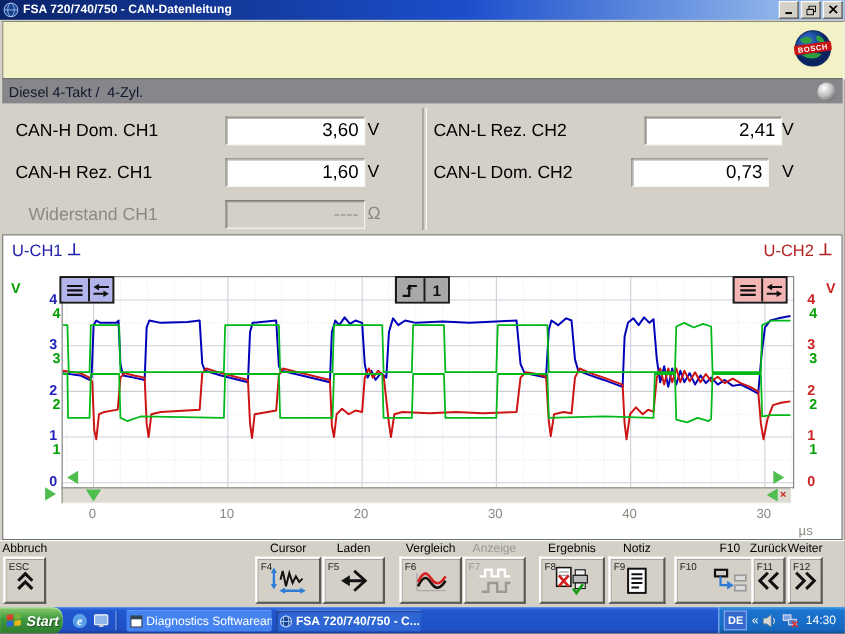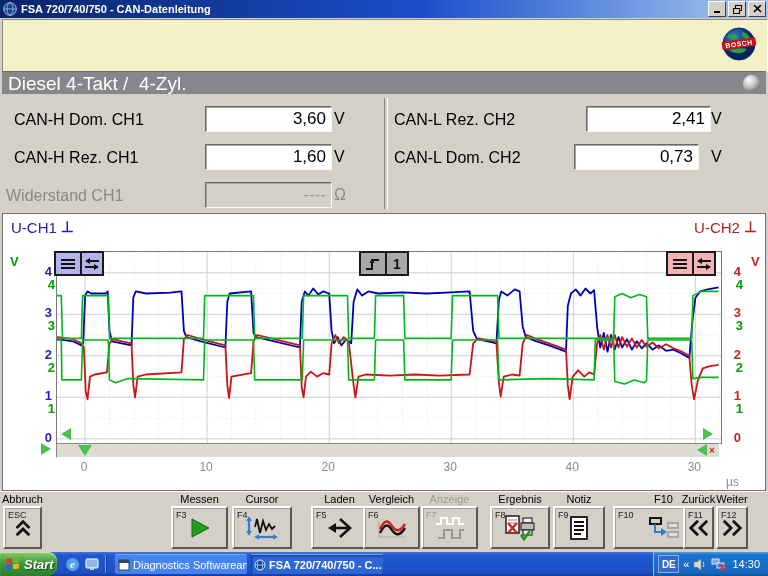--- a/index.html
+++ b/index.html
@@ -12,21 +12,21 @@
   .titlebar .ttext{color:#fff;font-size:11px;font-weight:bold;flex:1;white-space:nowrap;}
   .winbtn{width:16px;height:14px;margin-right:2px;background:#D4D0C8;
     border:1px solid;border-color:#fff #404040 #404040 #fff;display:flex;align-items:center;justify-content:center;}
   
   .header{position:absolute;left:2px;top:19px;width:764px;height:51px;background:#F3F1C6;
     border:1px solid;border-color:#8a8a84 #fff #fff #8a8a84;}
   .boschlogo{position:absolute;right:10px;top:6px;width:36px;height:36px;}
   
   .graybar{position:absolute;left:2px;top:71px;width:764px;height:23px;background:#87878B;
     display:flex;align-items:center;border-top:1px solid #6e6e72;}
-  .graybar .gtext{color:#ffffff;font-size:19px;padding-left:6px;white-space:pre;}
+  .graybar .gtext{color:#0f172a;font-size:13px;padding-left:6px;white-space:pre;}
   .sphere{position:absolute;right:6px;top:3px;width:17px;height:17px;border-radius:50%;
     background:radial-gradient(circle at 35% 30%,#ffffff,#bdbdbd 45%,#6e6e6e 80%,#4a4a4a);}
   
   .measure{position:absolute;left:2px;top:94px;width:764px;height:119px;background:#D4D0C8;}
   .mdivider{position:absolute;left:382px;top:4px;width:2px;height:111px;
     border-left:1px solid #8a8a84;border-right:1px solid #fff;}
   .mrow{position:absolute;height:28px;display:flex;align-items:center;}
   .mlabel{font-size:16px;color:#000;}
   .mlabel.dis{color:#8a8a84;}
   .mbox{position:absolute;height:24px;background:#fff;border:1px solid;
@@ -163,21 +163,21 @@
     </div>
     <div class="mbox" style="left:203px;top:12px;width:120px;">3,60</div>
     <span class="munit" style="left:332px;top:12px;">V</span>
 
     <div class="mrow" style="left:12px;top:50px;">
       <span class="mlabel">CAN-H Rez. CH1</span>
     </div>
     <div class="mbox" style="left:203px;top:50px;width:120px;">1,60</div>
     <span class="munit" style="left:332px;top:50px;">V</span>
 
-    <div class="mrow" style="left:4px;top:88px;">
+    <div class="mrow" style="left:24px;top:88px;">
       <span class="mlabel dis">Widerstand CH1</span>
     </div>
     <div class="mbox dis" style="left:203px;top:88px;width:120px;">----</div>
     <span class="munit dis" style="left:332px;top:88px;">Ω</span>
 
     <div class="mrow" style="left:392px;top:12px;">
       <span class="mlabel">CAN-L Rez. CH2</span>
     </div>
     <div class="mbox" style="left:584px;top:12px;width:118px;">2,41</div>
     <span class="munit" style="left:709px;top:12px;">V</span>
@@ -330,47 +330,38 @@
       <button class="tb-btn">
         <span class="fkey">ESC</span>
         <svg class="tb-ico" width="22" height="22" viewBox="0 0 24 24">
           <path d="M5 12 L12 5 L19 12 M5 20 L12 13 L19 20" fill="none" stroke="#111" stroke-width="3"></path>
           </svg>
       </button>
     </div>
 
 
 
-    <div class="tb-group" style="left:171px;width:57px;">
-      <div class="tb-label">Messen</div>
-      <button class="tb-btn">
-        <span class="fkey">F3</span>
-        <svg class="tb-ico" width="24" height="24" viewBox="0 0 24 24">
-          <polygon points="4,3 21,12 4,21" fill="#1E9E1E" stroke="#0A6A0A"></polygon>
-          </svg>
-      </button>
-    </div>
 
     <div class="tb-group" style="left:232px;width:60px;">
       <div class="tb-label">Cursor</div>
       <button class="tb-btn">
         <span class="fkey">F4</span>
         <svg class="tb-ico" width="34" height="26" viewBox="0 0 34 26">
           <path d="M4 5 V17" stroke="#2E7CD6" stroke-width="2.2"></path>
           <polygon points="4,1 1.2,6 6.8,6" fill="#2E7CD6"></polygon>
             <polygon points="4,21 1.2,16 6.8,16" fill="#2E7CD6"></polygon>
           <path d="M10 12 l2 -8 l3 14 l3 -12 l3 9 l3 -6 l3 5 l3 -3" fill="none" stroke="#111" stroke-width="1.8"></path>
           <path d="M13 22 H29" stroke="#2E7CD6" stroke-width="2.2"></path>
           <polygon points="9,22 14,19.2 14,24.8" fill="#2E7CD6"></polygon>
             <polygon points="33,22 28,19.2 28,24.8" fill="#2E7CD6"></polygon>
           </svg>
       </button>
     </div>
 
-    <div class="tb-group" style="left:311px;width:57px;">
+    <div class="tb-group" style="left:293px;width:57px;">
       <div class="tb-label">Laden</div>
       <button class="tb-btn">
         <span class="fkey">F5</span>
         <svg class="tb-ico" width="28" height="26" viewBox="0 0 28 26">
           <path d="M14 4 L24 13 L14 22" fill="none" stroke="#111" stroke-width="2.6"></path>
           <path d="M24 13 H9" stroke="#111" stroke-width="2.6"></path>
           <polygon points="10,8 2,13 10,18" fill="#111"></polygon>
           </svg>
       </button>
     </div>

